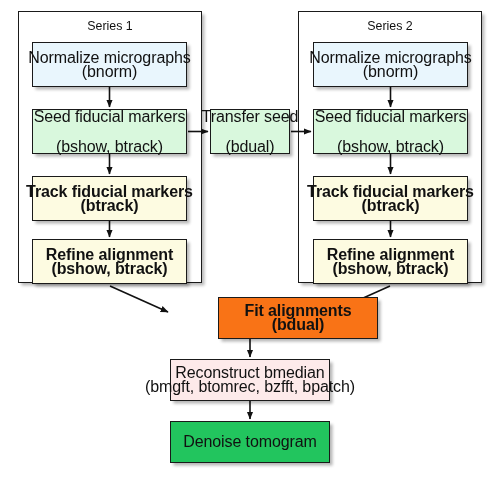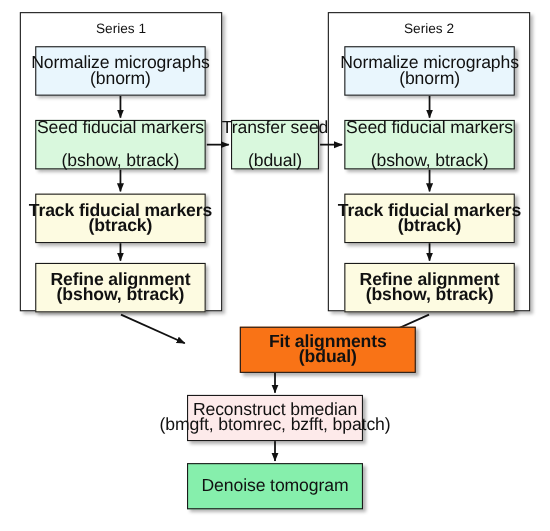--- a/index.html
+++ b/index.html
@@ -160,17 +160,17 @@
   <div class="node fill-yellow" id="n-fit-alignments" style="left: 170px; top: 297px; width: 160px; height: 42px; background: #f97316; margin-left: 48px;">
     <span class="line1">Fit alignments</span>
     <span class="line2">(bdual)</span>
   </div>
 
   <div class="node fill-pink" id="n-reconstruct" style="left: 170px; top: 359px; width: 160px; height: 42px; background: rgb(253, 234, 234);">
     <span class="line1">Reconstruct bmedian</span>
     <span class="line2">(bmgft, btomrec, bzfft, bpatch)</span>
   </div>
 
-  <div class="node fill-violet" id="n-denoise" style="left: 170px; top: 421px; width: 160px; height: 42px; background: #86efac;">
+  <div class="node fill-violet" id="n-denoise" style="left: 170px; top: 421px; width: 160px; height: 42px; background: #22c55e;">
     <span class="line1">Denoise tomogram</span>
   </div>
 
 </div>
 
 </body></html>

